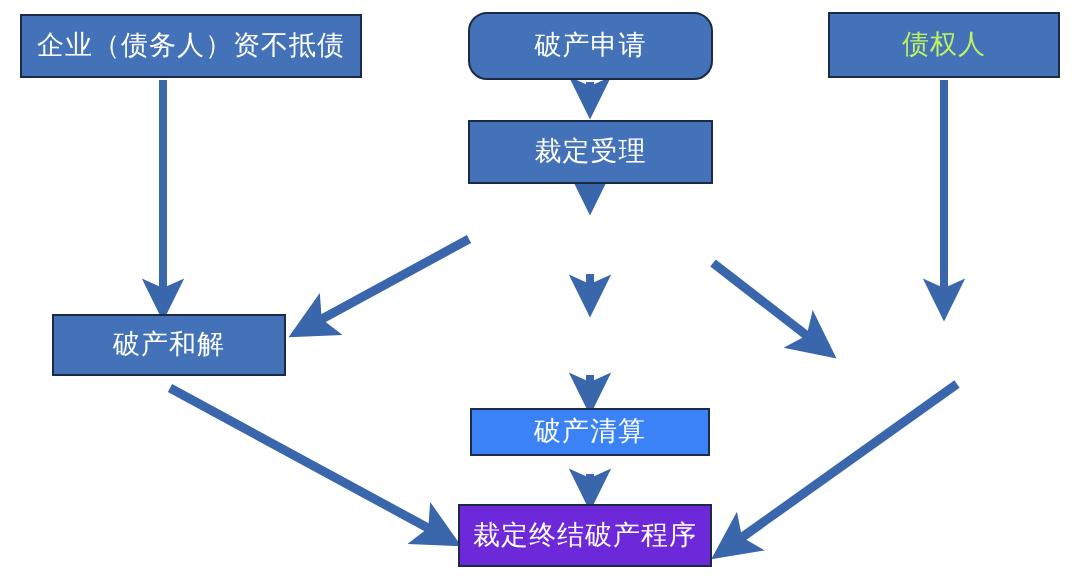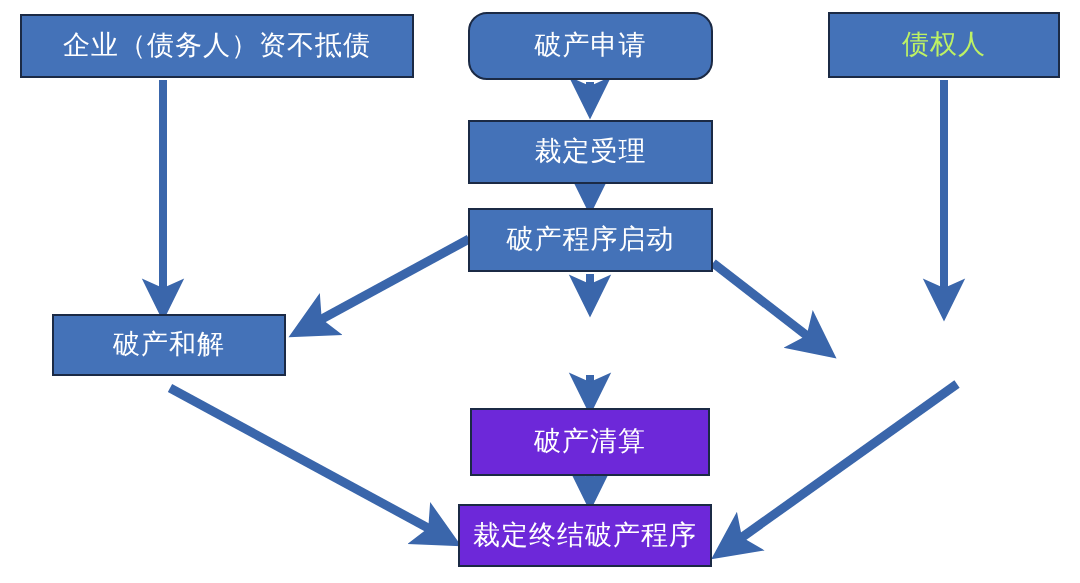--- a/index.html
+++ b/index.html
@@ -64,47 +64,44 @@
         <line x1="469" y1="239" x2="298" y2="332" stroke="#3a66ab" stroke-width="9" marker-end="url(#ah)"></line>
         <line x1="713" y1="263" x2="828" y2="352" stroke="#3a66ab" stroke-width="9" marker-end="url(#ah)"></line>
         <line x1="590" y1="274" x2="590" y2="308" stroke="#3a66ab" stroke-width="8" marker-end="url(#ah)"></line>
         <line x1="590" y1="375" x2="590" y2="406" stroke="#3a66ab" stroke-width="8" marker-end="url(#ah)"></line>
         <line x1="590" y1="474" x2="590" y2="502" stroke="#3a66ab" stroke-width="8" marker-end="url(#ah)"></line>
         <line x1="170" y1="388" x2="452" y2="541" stroke="#3a66ab" stroke-width="9" marker-end="url(#ah)"></line>
         <line x1="957" y1="384" x2="720" y2="553" stroke="#3a66ab" stroke-width="9" marker-end="url(#ah)"></line>
       </g>
   </svg>
 
-  <div class="node" style="left: 20px; top: 14px; width: 394px; height: 64px; font-size: 27px; background: rgb(68, 114, 184); border-color: rgb(27, 42, 69); color: rgb(255, 255, 255);">
+  <div class="node" style="left: 20px; top: 14px; width: 342px; height: 64px; font-size: 27px; background: rgb(68, 114, 184); border-color: rgb(27, 42, 69); color: rgb(255, 255, 255);">
     <span class="node-text">企业（债务人）资不抵债</span>
   </div>
 
   <div class="node" style="left: 468px; top: 12px; width: 245px; height: 68px; font-size: 27px; background: rgb(68, 114, 184); border-color: rgb(27, 42, 69); color: rgb(255, 255, 255); border-radius: 19px;">
     <span class="node-text">破产申请</span>
   </div>
 
   <div class="node" style="left: 828px; top: 12px; width: 232px; height: 66px; font-size: 27px; background: rgb(68, 114, 184); border-color: rgb(27, 42, 69); color: #bef264;">
     <span class="node-text">债权人</span>
   </div>
 
   <div class="node" style="left: 468px; top: 112px; width: 245px; height: 64px; font-size: 27px; background: rgb(68, 114, 184); border-color: rgb(27, 42, 69); color: rgb(255, 255, 255); margin-top: 8px;">
     <span class="node-text">裁定受理</span>
   </div>
 
-  <div class="node" style="left: 468px; top: 208px; width: 245px; height: 64px; font-size: 27px; background: rgb(68, 114, 184); border-color: rgb(27, 42, 69); color: rgb(255, 255, 255);">
-    <span class="node-text">破产程序启动</span>
-  </div>
 
   <div class="node" style="left: 52px; top: 314px; width: 234px; height: 62px; font-size: 27px; background: rgb(68, 114, 184); border-color: rgb(27, 42, 69); color: rgb(255, 255, 255);">
     <span class="node-text">破产和解</span>
   </div>
 
 
 
-  <div class="node" style="left: 470px; top: 408px; width: 240px; height: 68px; font-size: 27px; background: #6d28d9; border-color: rgb(27, 42, 69); color: rgb(255, 255, 255);">
+  <div class="node" style="left: 470px; top: 408px; width: 240px; height: 48px; font-size: 27px; background: #3b82f6; border-color: rgb(27, 42, 69); color: rgb(255, 255, 255);">
     <span class="node-text">破产清算</span>
   </div>
 
   <div class="node" style="left: 458px; top: 504px; width: 254px; height: 63px; font-size: 27px; background: #6d28d9; border-color: rgb(27, 42, 69); color: rgb(255, 255, 255);">
     <span class="node-text">裁定终结破产程序</span>
   </div>
 
 </div>
 
 </body></html>

